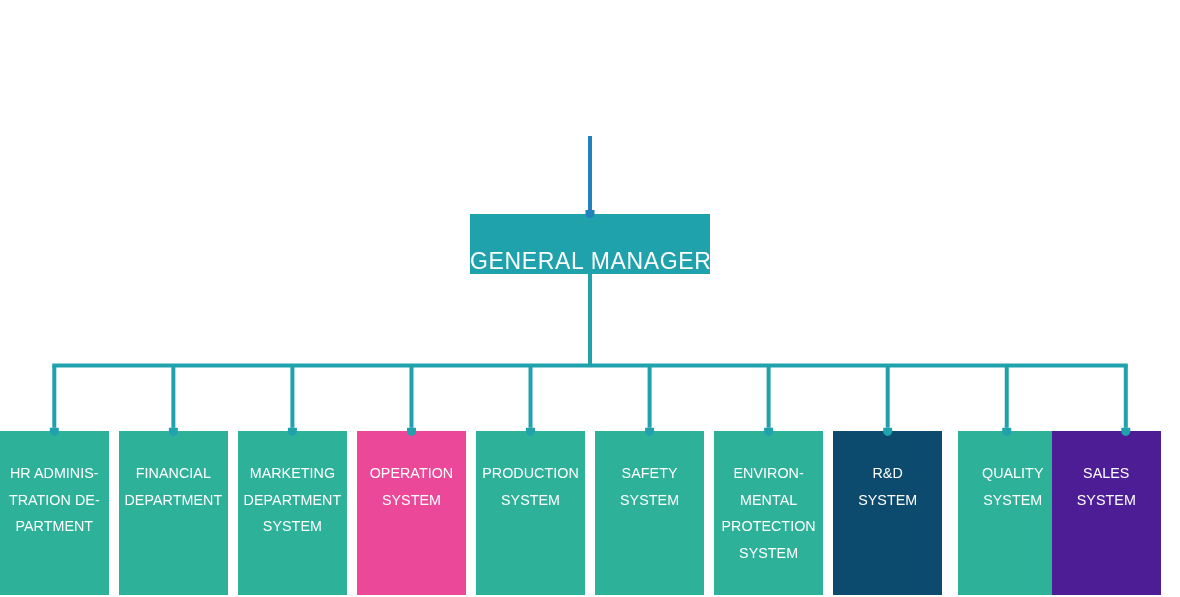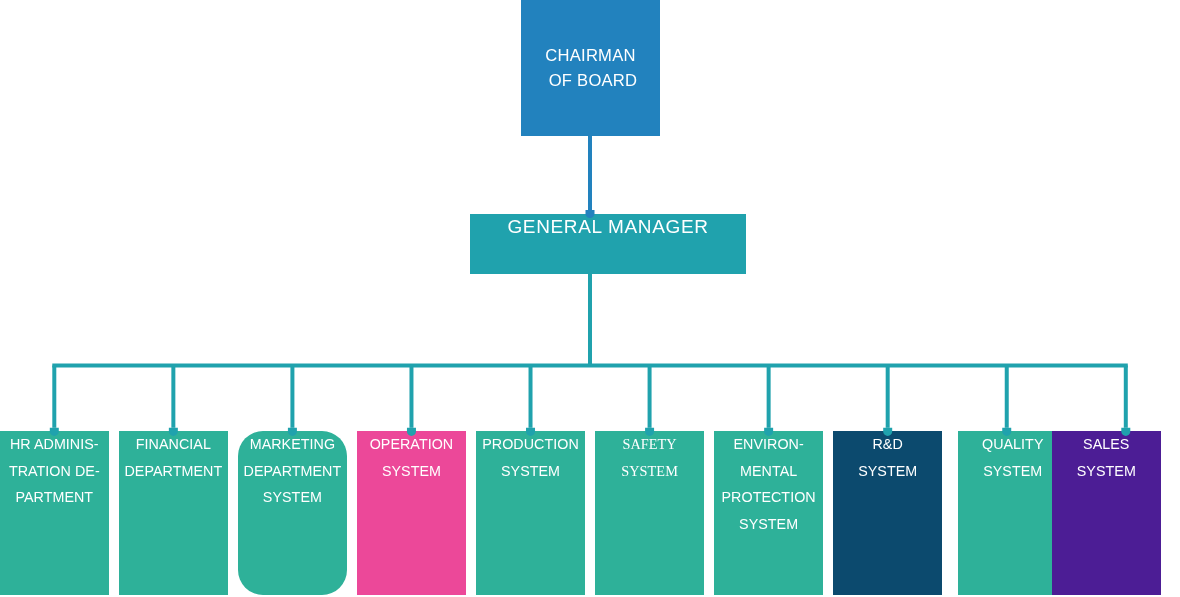--- a/index.html
+++ b/index.html
@@ -50,33 +50,34 @@
     display: flex;
     flex-direction: column;
     justify-content: center;
     font-size: 16.6px;
     letter-spacing: 0.25px;
     line-height: 25px;
   }
   .node-manager {
     left: 470px;
     top: 214px;
-    width: 276px;
+    width: 240px;
     height: 60px;
     display: flex;
     flex-direction: column;
-    justify-content: flex-start;
-    font-size: 19px;
+    justify-content: flex-end;
+    font-size: 23px;
     letter-spacing: 0.65px;
     line-height: 25px;
   }
   .node-dept {
     top: 431px;
     width: 108.6px;
     height: 163.5px;
+    padding-top: 29px;
     font-size: 14.3px;
     letter-spacing: 0.05px;
     line-height: 26.5px;
   }
 </style>
 </head>
 <body>
 
 <div class="canvas">
   <svg id="connector-layer" viewBox="0 0 1180 597" xmlns="http://www.w3.org/2000/svg">
@@ -98,51 +99,47 @@
       <path d="M645.075 427.8 h9 v3.6 a4.5 4.5 0 0 1 -9 0 z" fill="#20a2ad"></path>
       <path d="M768.63 365.5 L768.63 427.8" stroke="#20a2ad" stroke-width="4" fill="none"></path>
       <path d="M764.13 427.8 h9 v3.6 a4.5 4.5 0 0 1 -9 0 z" fill="#20a2ad"></path>
       <path d="M887.685 365.5 L887.685 427.8" stroke="#20a2ad" stroke-width="4" fill="none"></path>
       <path d="M883.185 427.8 h9 v3.6 a4.5 4.5 0 0 1 -9 0 z" fill="#20a2ad"></path>
       <path d="M1006.74 365.5 L1006.74 427.8" stroke="#20a2ad" stroke-width="4" fill="none"></path>
       <path d="M1002.24 427.8 h9 v3.6 a4.5 4.5 0 0 1 -9 0 z" fill="#20a2ad"></path>
       <path d="M1125.795 365.5 L1125.795 427.8" stroke="#20a2ad" stroke-width="4" fill="none"></path>
       <path d="M1121.295 427.8 h9 v3.6 a4.5 4.5 0 0 1 -9 0 z" fill="#20a2ad"></path>
     </svg>
-  <div class="node node-root" id="node-root" style="background: rgb(34, 130, 190);">
-      <div class="line">CHAIRMAN</div>
-      <div class="line">OF BOARD</div>
-    </div>
   <div class="node node-manager" id="node-manager" style="background: rgb(32, 162, 173);">
       <div class="line">GENERAL MANAGER</div>
     </div>
   <div id="dept-row">
       <div class="node node-dept" style="left: 0px; background: rgb(46, 177, 153);">
         <div class="line">HR ADMINIS-</div>
         <div class="line">TRATION DE-</div>
         <div class="line">PARTMENT</div>
       </div>
       <div class="node node-dept" style="left: 119.055px; background: rgb(46, 177, 153); text-align: center;">
         <div class="line">FINANCIAL</div>
         <div class="line">DEPARTMENT</div>
       </div>
-      <div class="node node-dept" style="left: 238.11px; background: rgb(46, 177, 153); border-radius: 25px;">
+      <div class="node node-dept" style="left: 238.11px; background: rgb(46, 177, 153);">
         <div class="line">MARKETING</div>
         <div class="line">DEPARTMENT</div>
         <div class="line">SYSTEM</div>
       </div>
       <div class="node node-dept" style="left: 357.165px; background: #ec4899;">
         <div class="line">OPERATION</div>
         <div class="line">SYSTEM</div>
       </div>
       <div class="node node-dept" style="left: 476.22px; background: rgb(46, 177, 153);">
         <div class="line">PRODUCTION</div>
         <div class="line">SYSTEM</div>
       </div>
-      <div class="node node-dept" style="left: 595.275px; background: rgb(46, 177, 153); font-family: Liberation Serif, serif;">
+      <div class="node node-dept" style="left: 595.275px; background: rgb(46, 177, 153);">
         <div class="line">SAFETY</div>
         <div class="line">SYSTEM</div>
       </div>
       <div class="node node-dept" style="left: 714.33px; background: rgb(46, 177, 153);">
         <div class="line">ENVIRON-</div>
         <div class="line">MENTAL</div>
         <div class="line">PROTECTION</div>
         <div class="line">SYSTEM</div>
       </div>
       <div class="node node-dept" style="left: 833.385px; background: #0c4a6e;">

